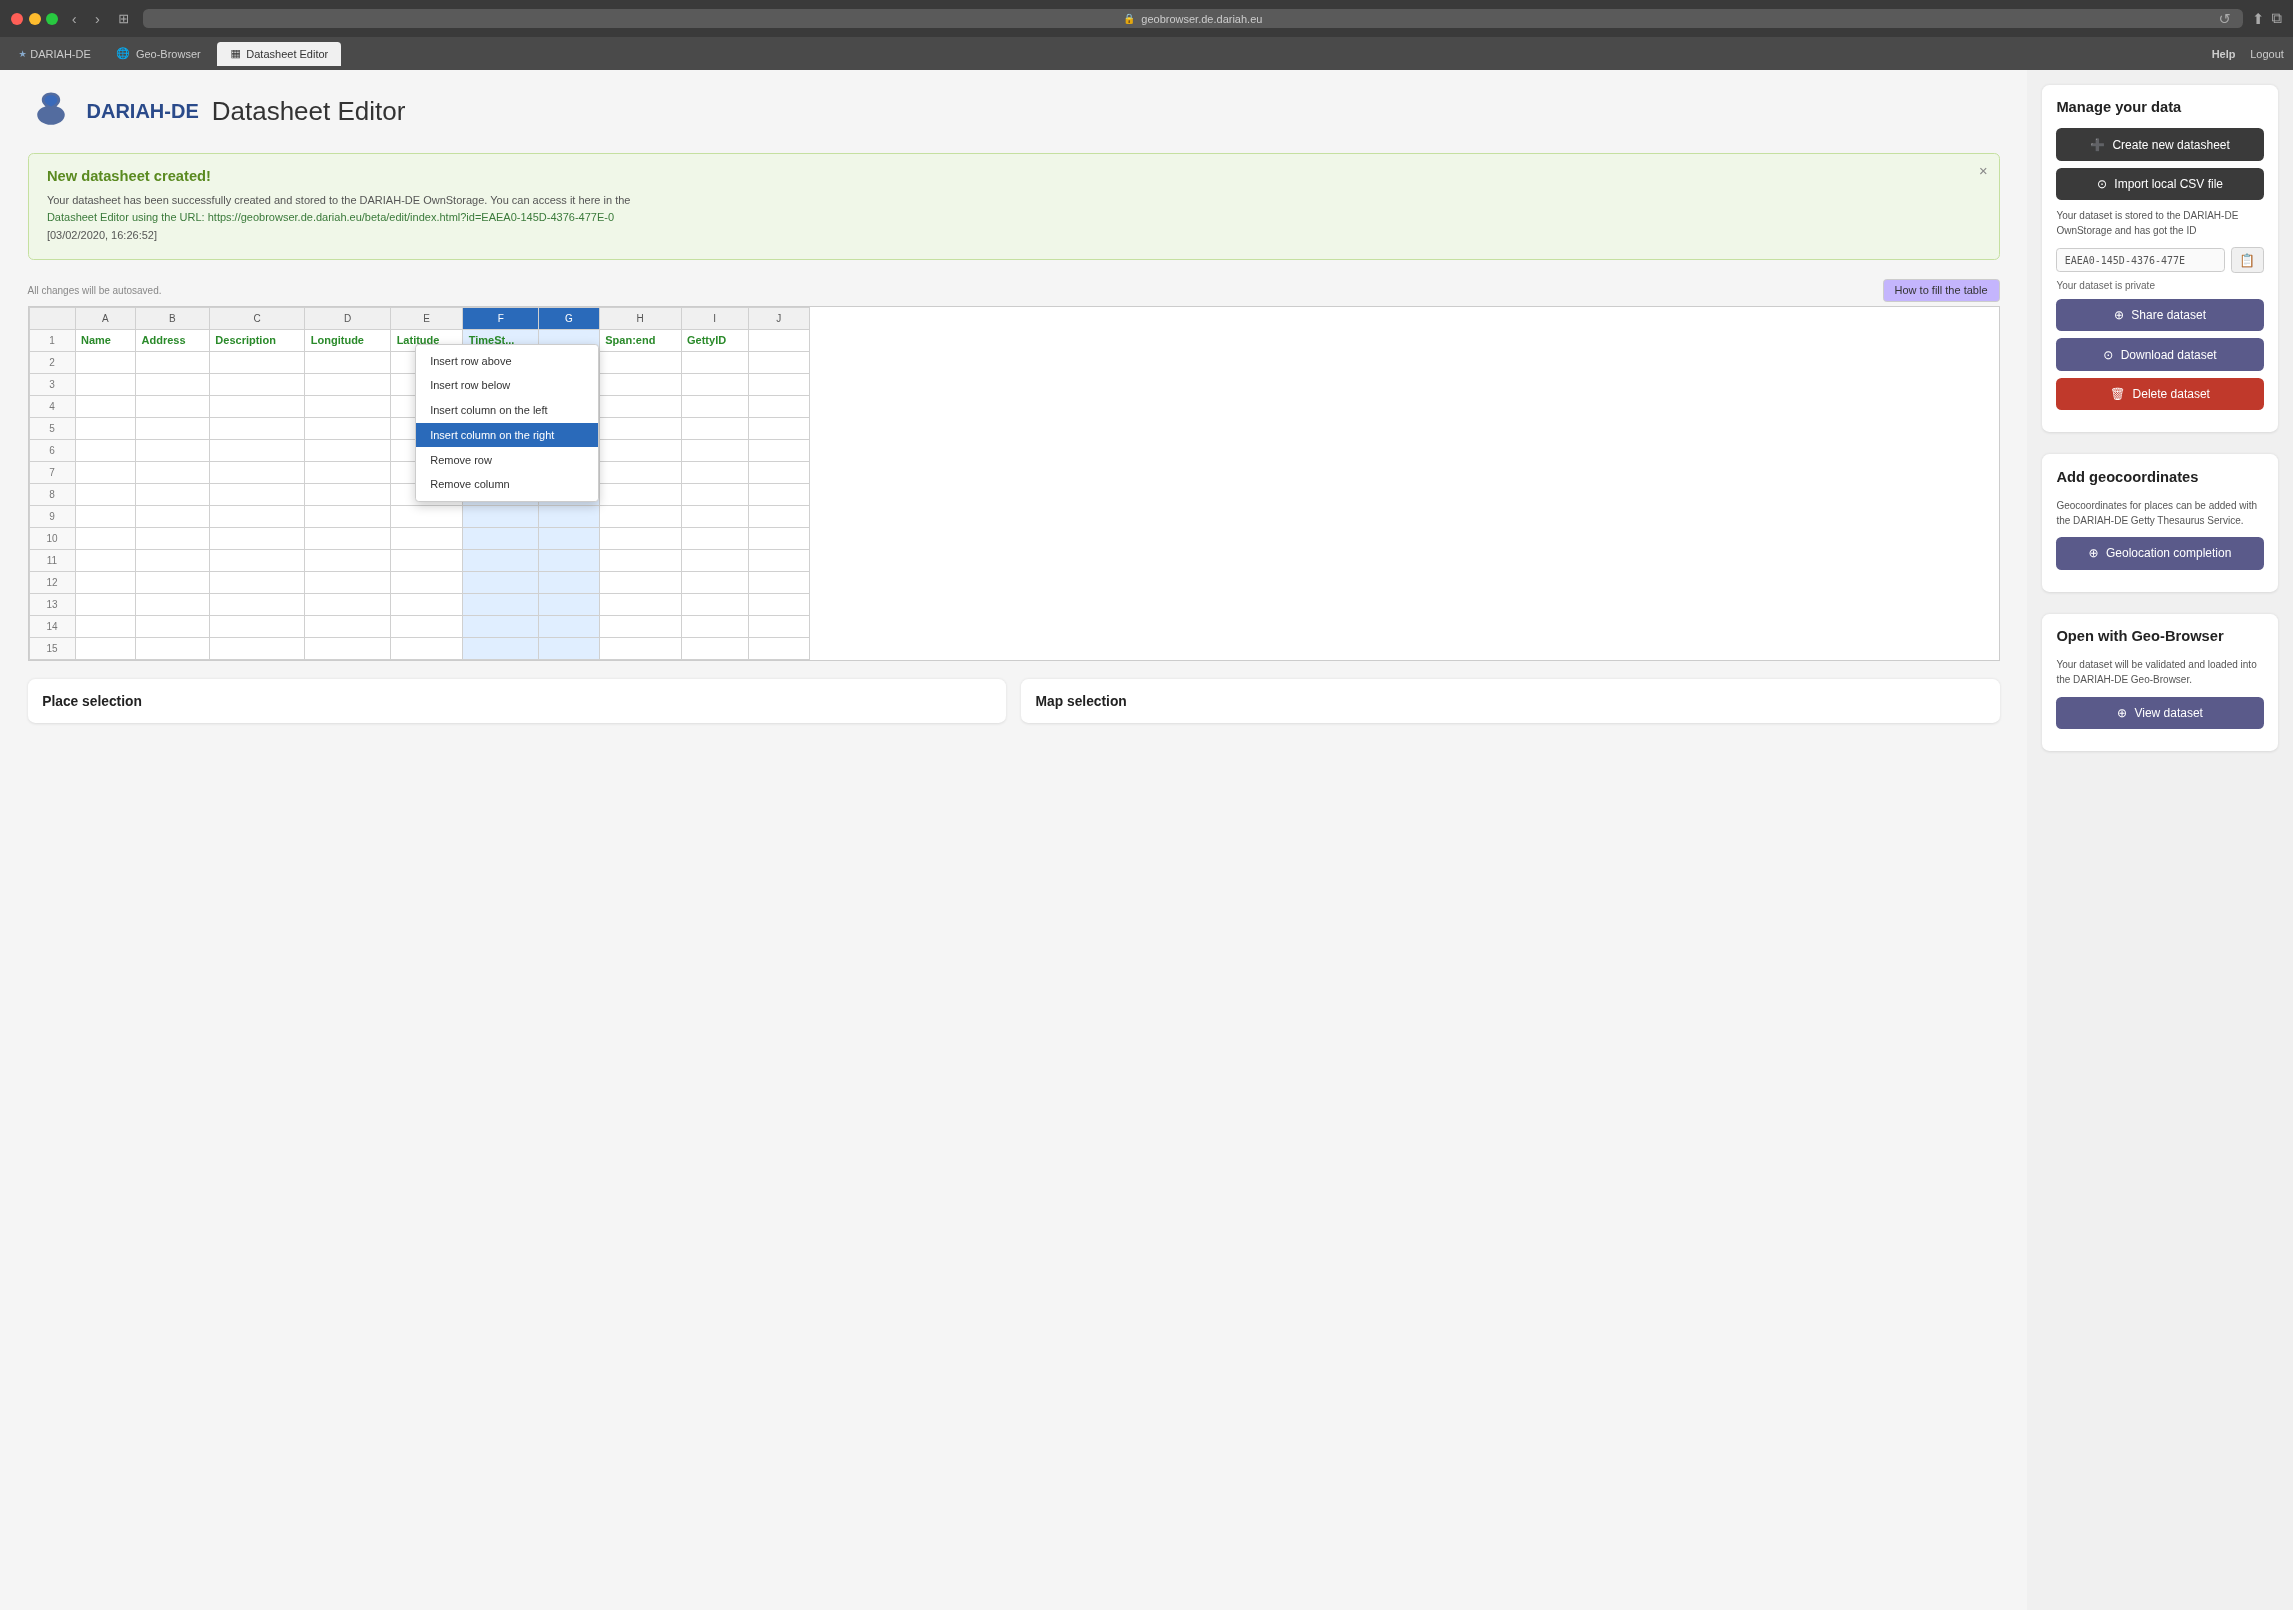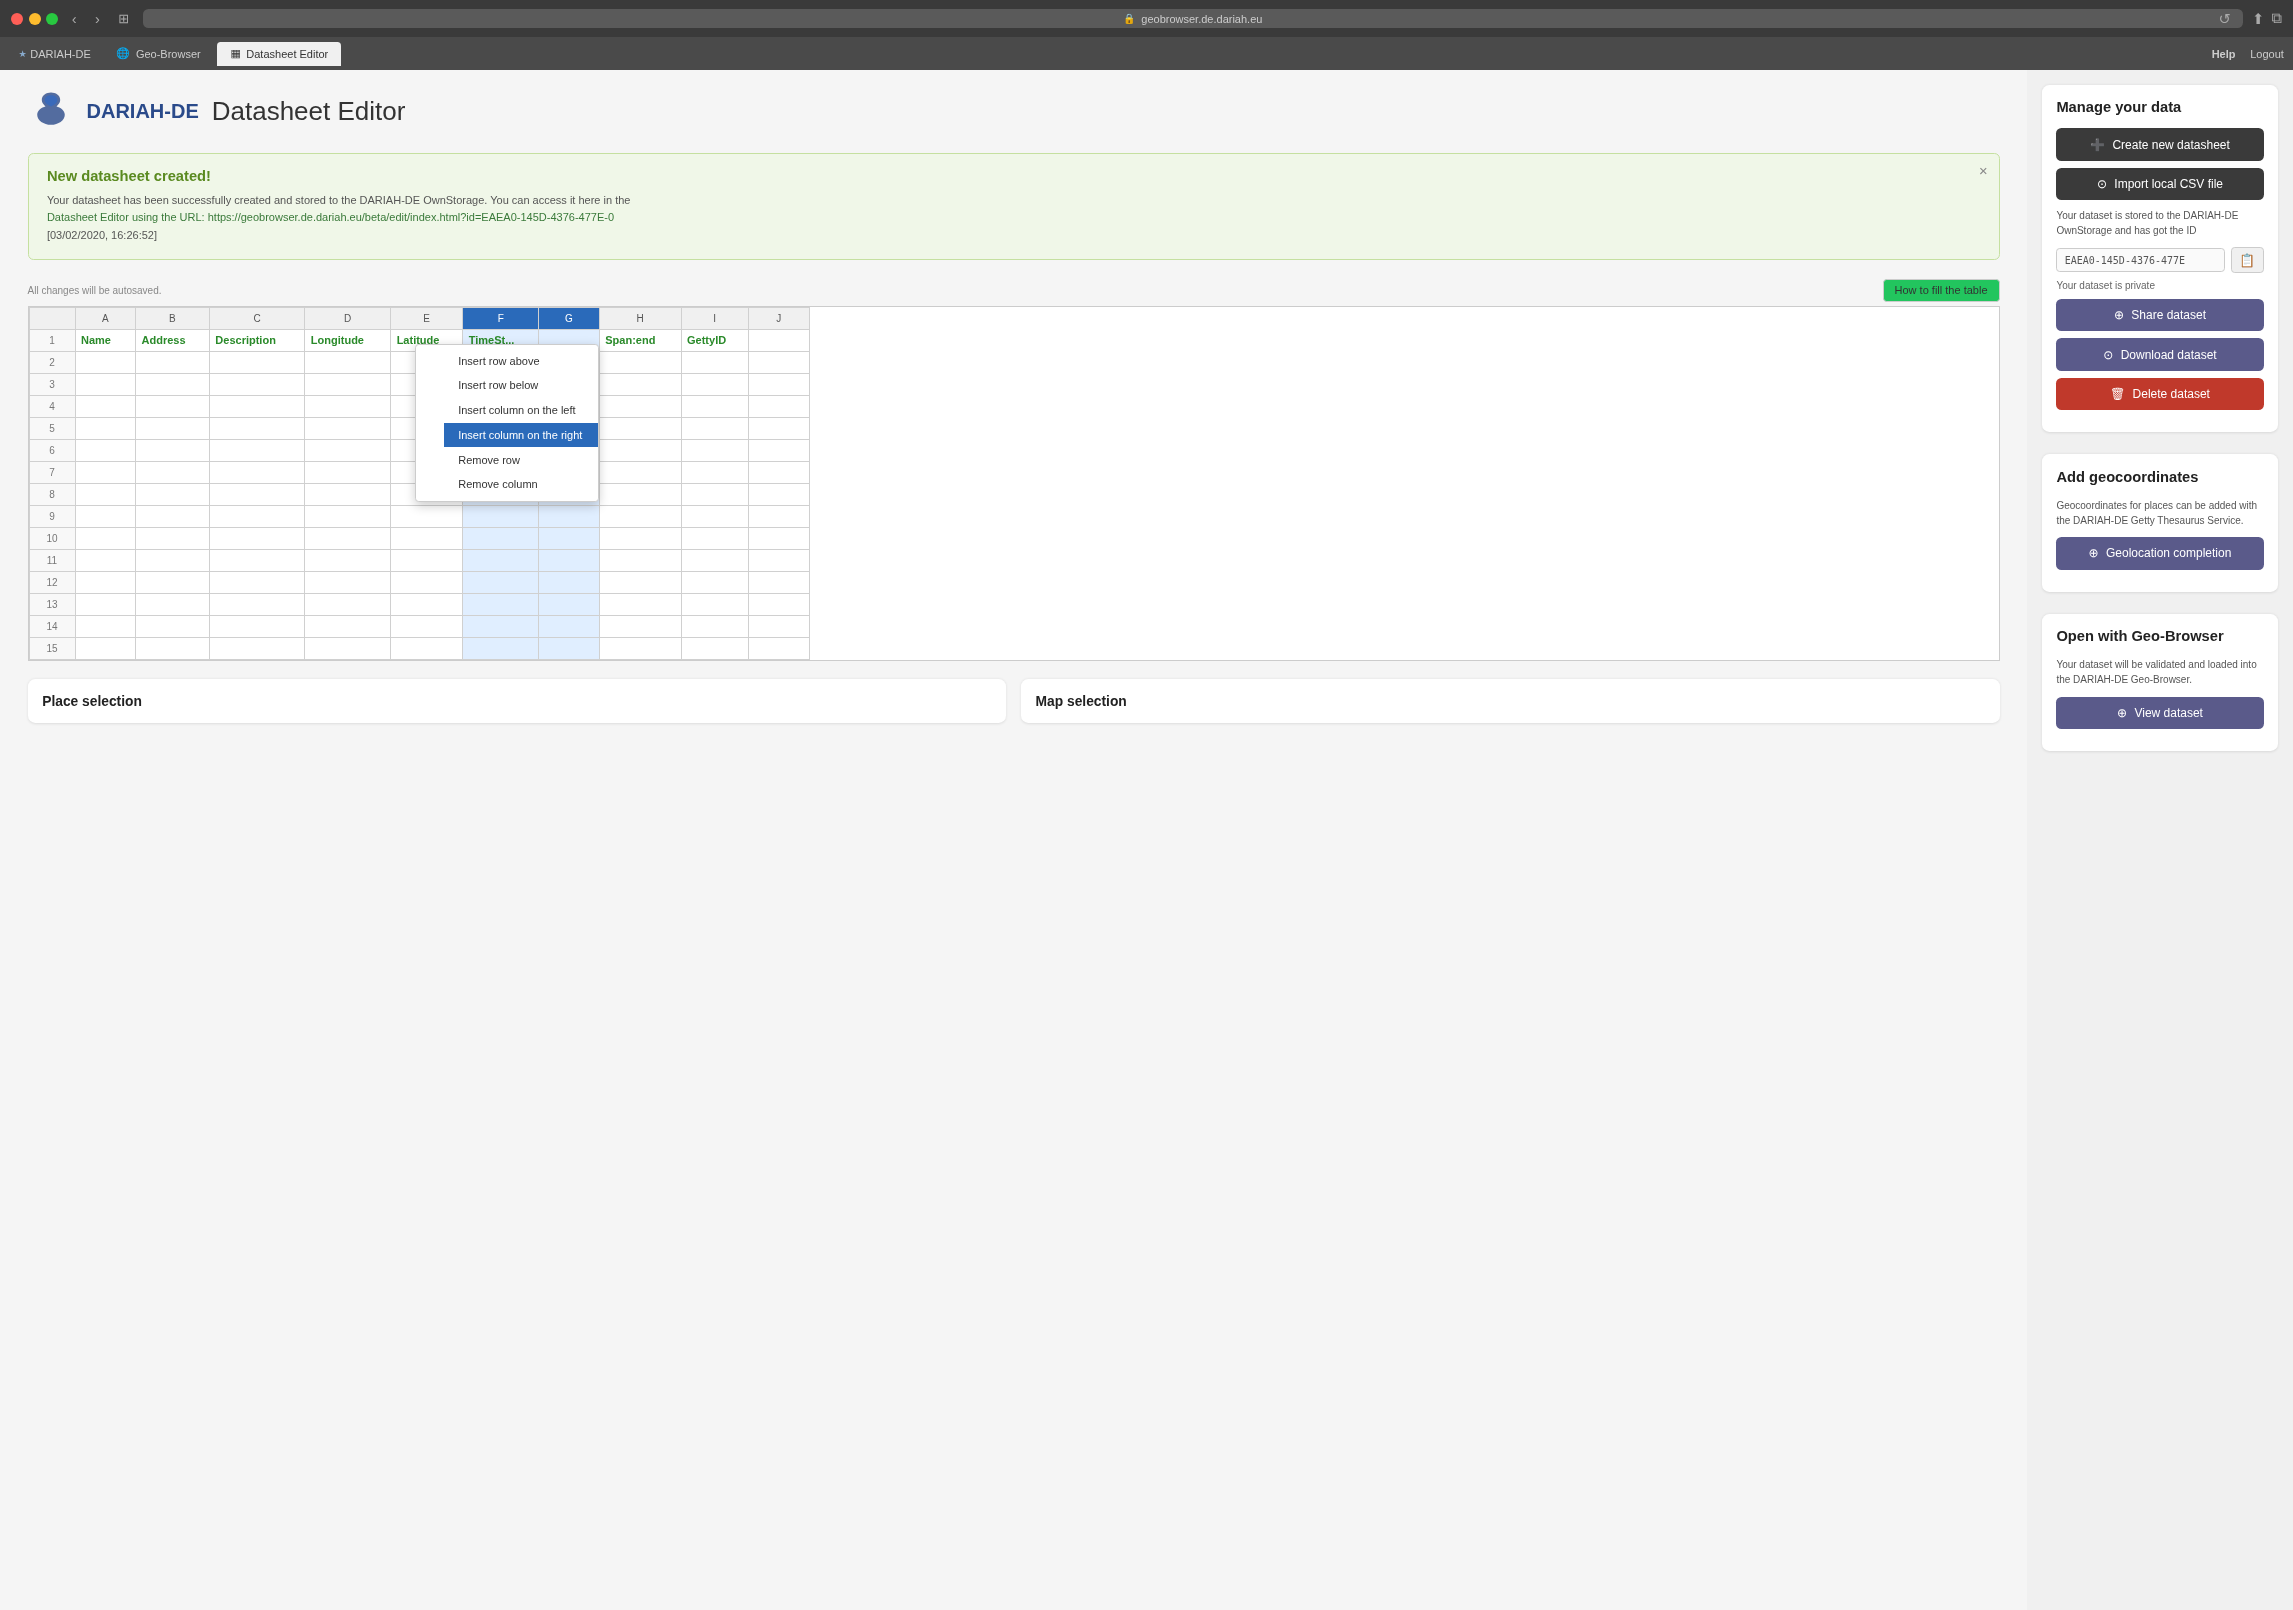--- a/index.html
+++ b/index.html
@@ -184,21 +184,21 @@
       justify-content: space-between;
       align-items: center;
       margin-bottom: 3.7px;
       gap: 13px;
     }
     .autosave-text {
       color: #888;
       font-size: 10px;
     }
     .how-to-btn {
-      background: #22c55e;
+      background: #c4b5fd;
       border: 0.9px solid #ccc;
       border-radius: 3.7px;
       padding: 4.6px 11px;
       font-size: 11px;
       cursor: pointer;
       color: #333;
     }
 
     
     .spreadsheet-container {
@@ -260,21 +260,20 @@
       box-shadow: 0 3.7px 11px rgba(0,0,0,0.2);
       z-index: 100;
       min-width: 184px;
       padding: 3.7px 0;
     }
     .context-menu-item {
       padding: 6.4px 14.7px;
       font-size: 11px;
       color: #333;
       cursor: pointer;
-      margin-left: 28px;
     }
     .context-menu-item.highlighted {
       background: #2a6aba;
       color: white;
     }
 
     
     .sidebar {
       width: 266px;
       background: #f0f0f0;

